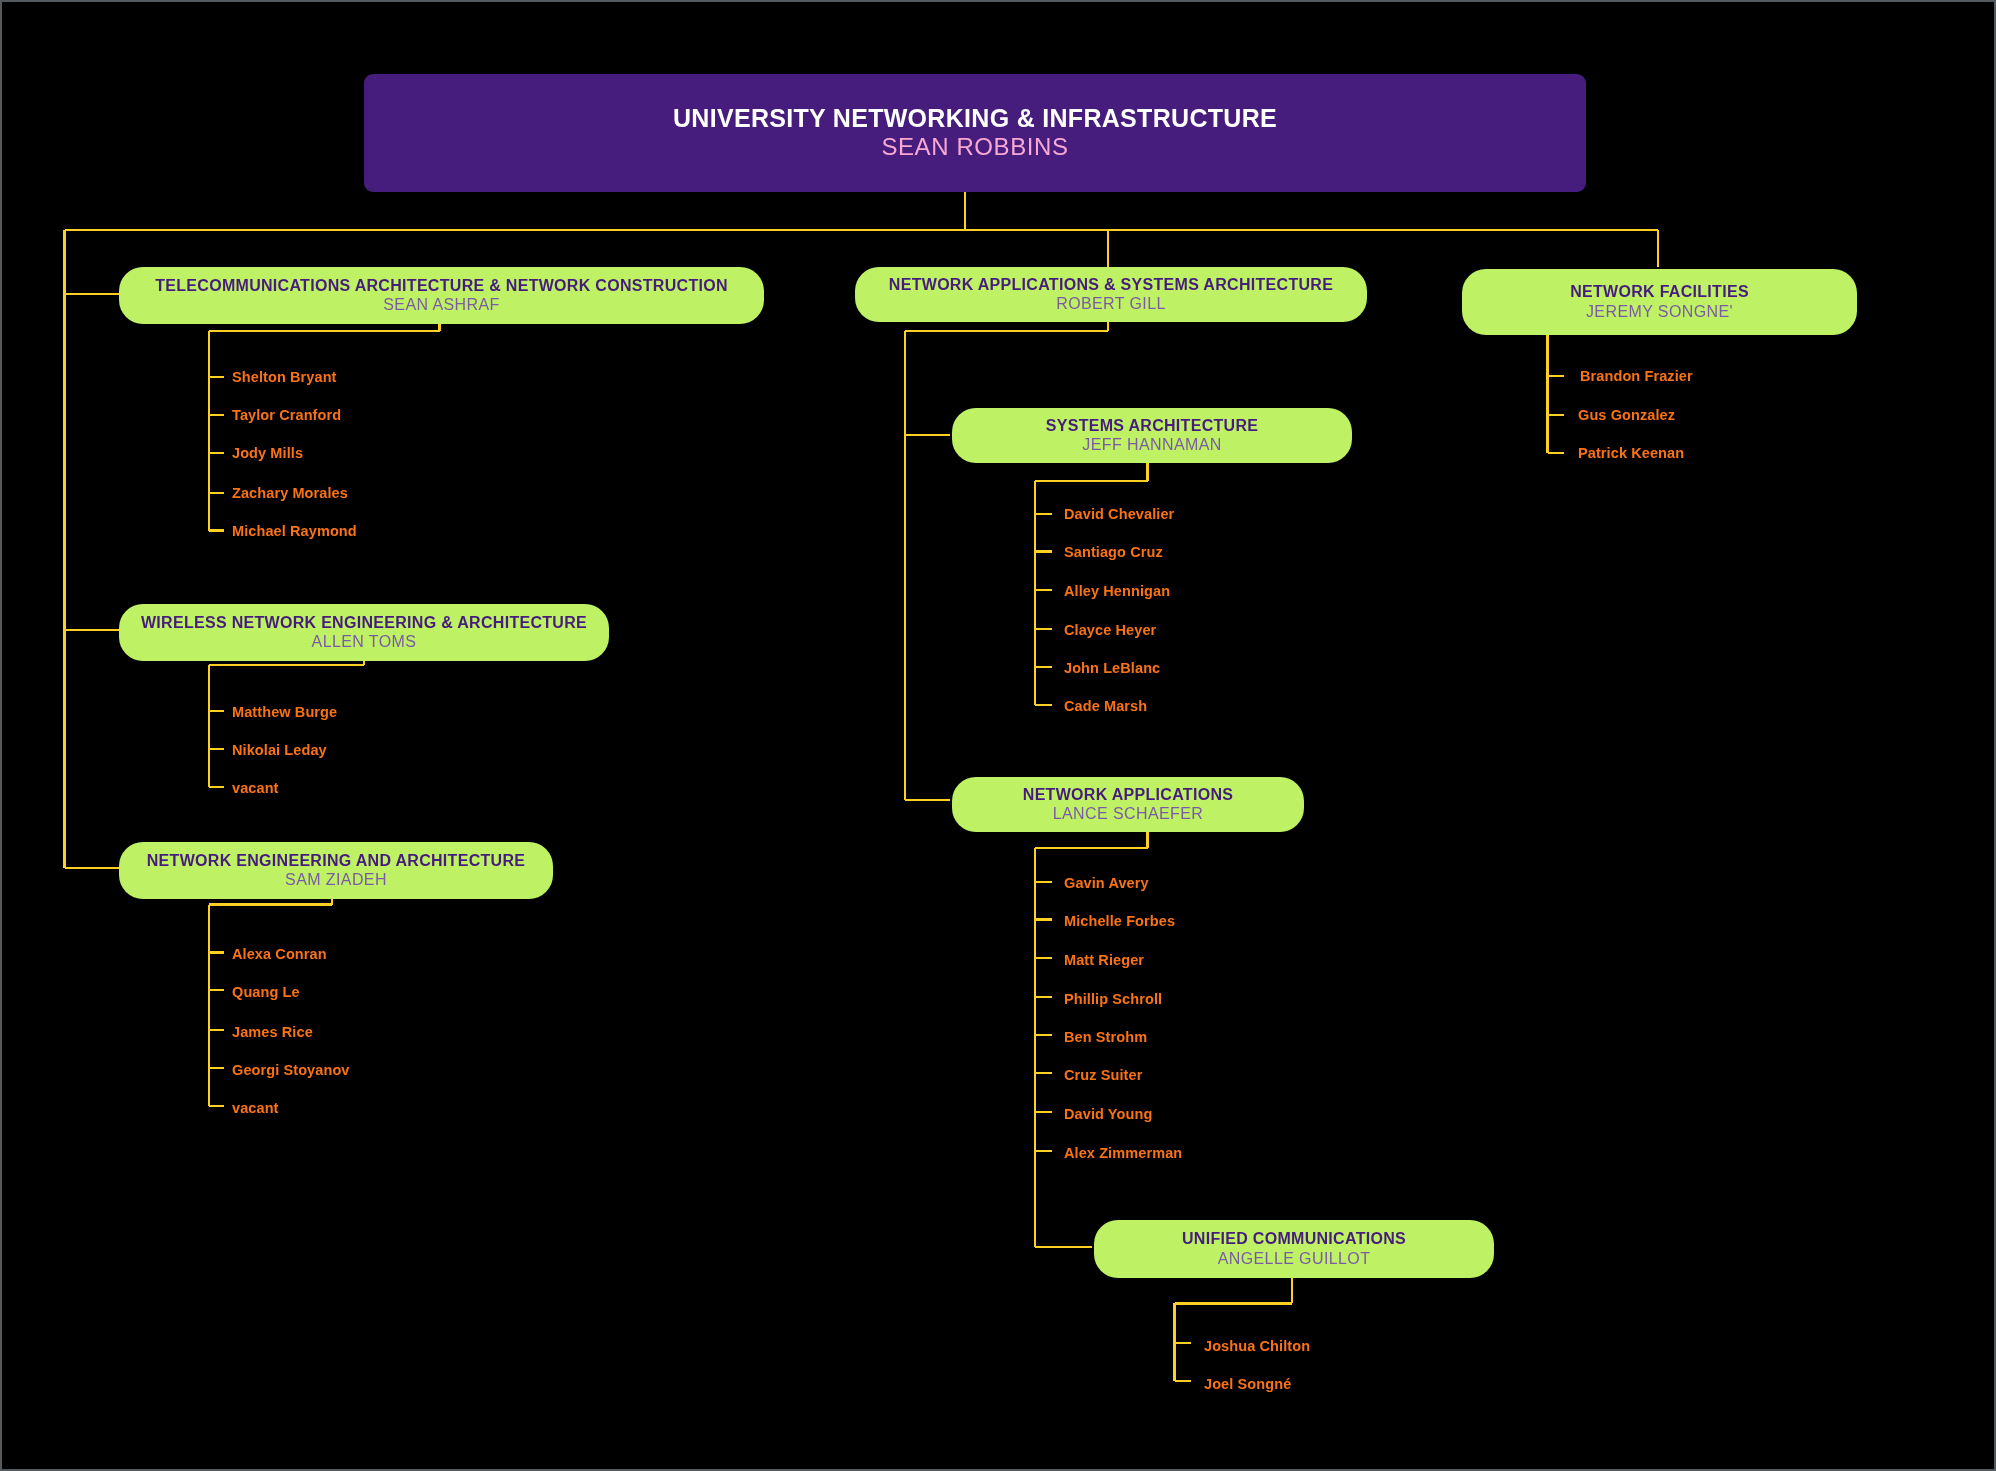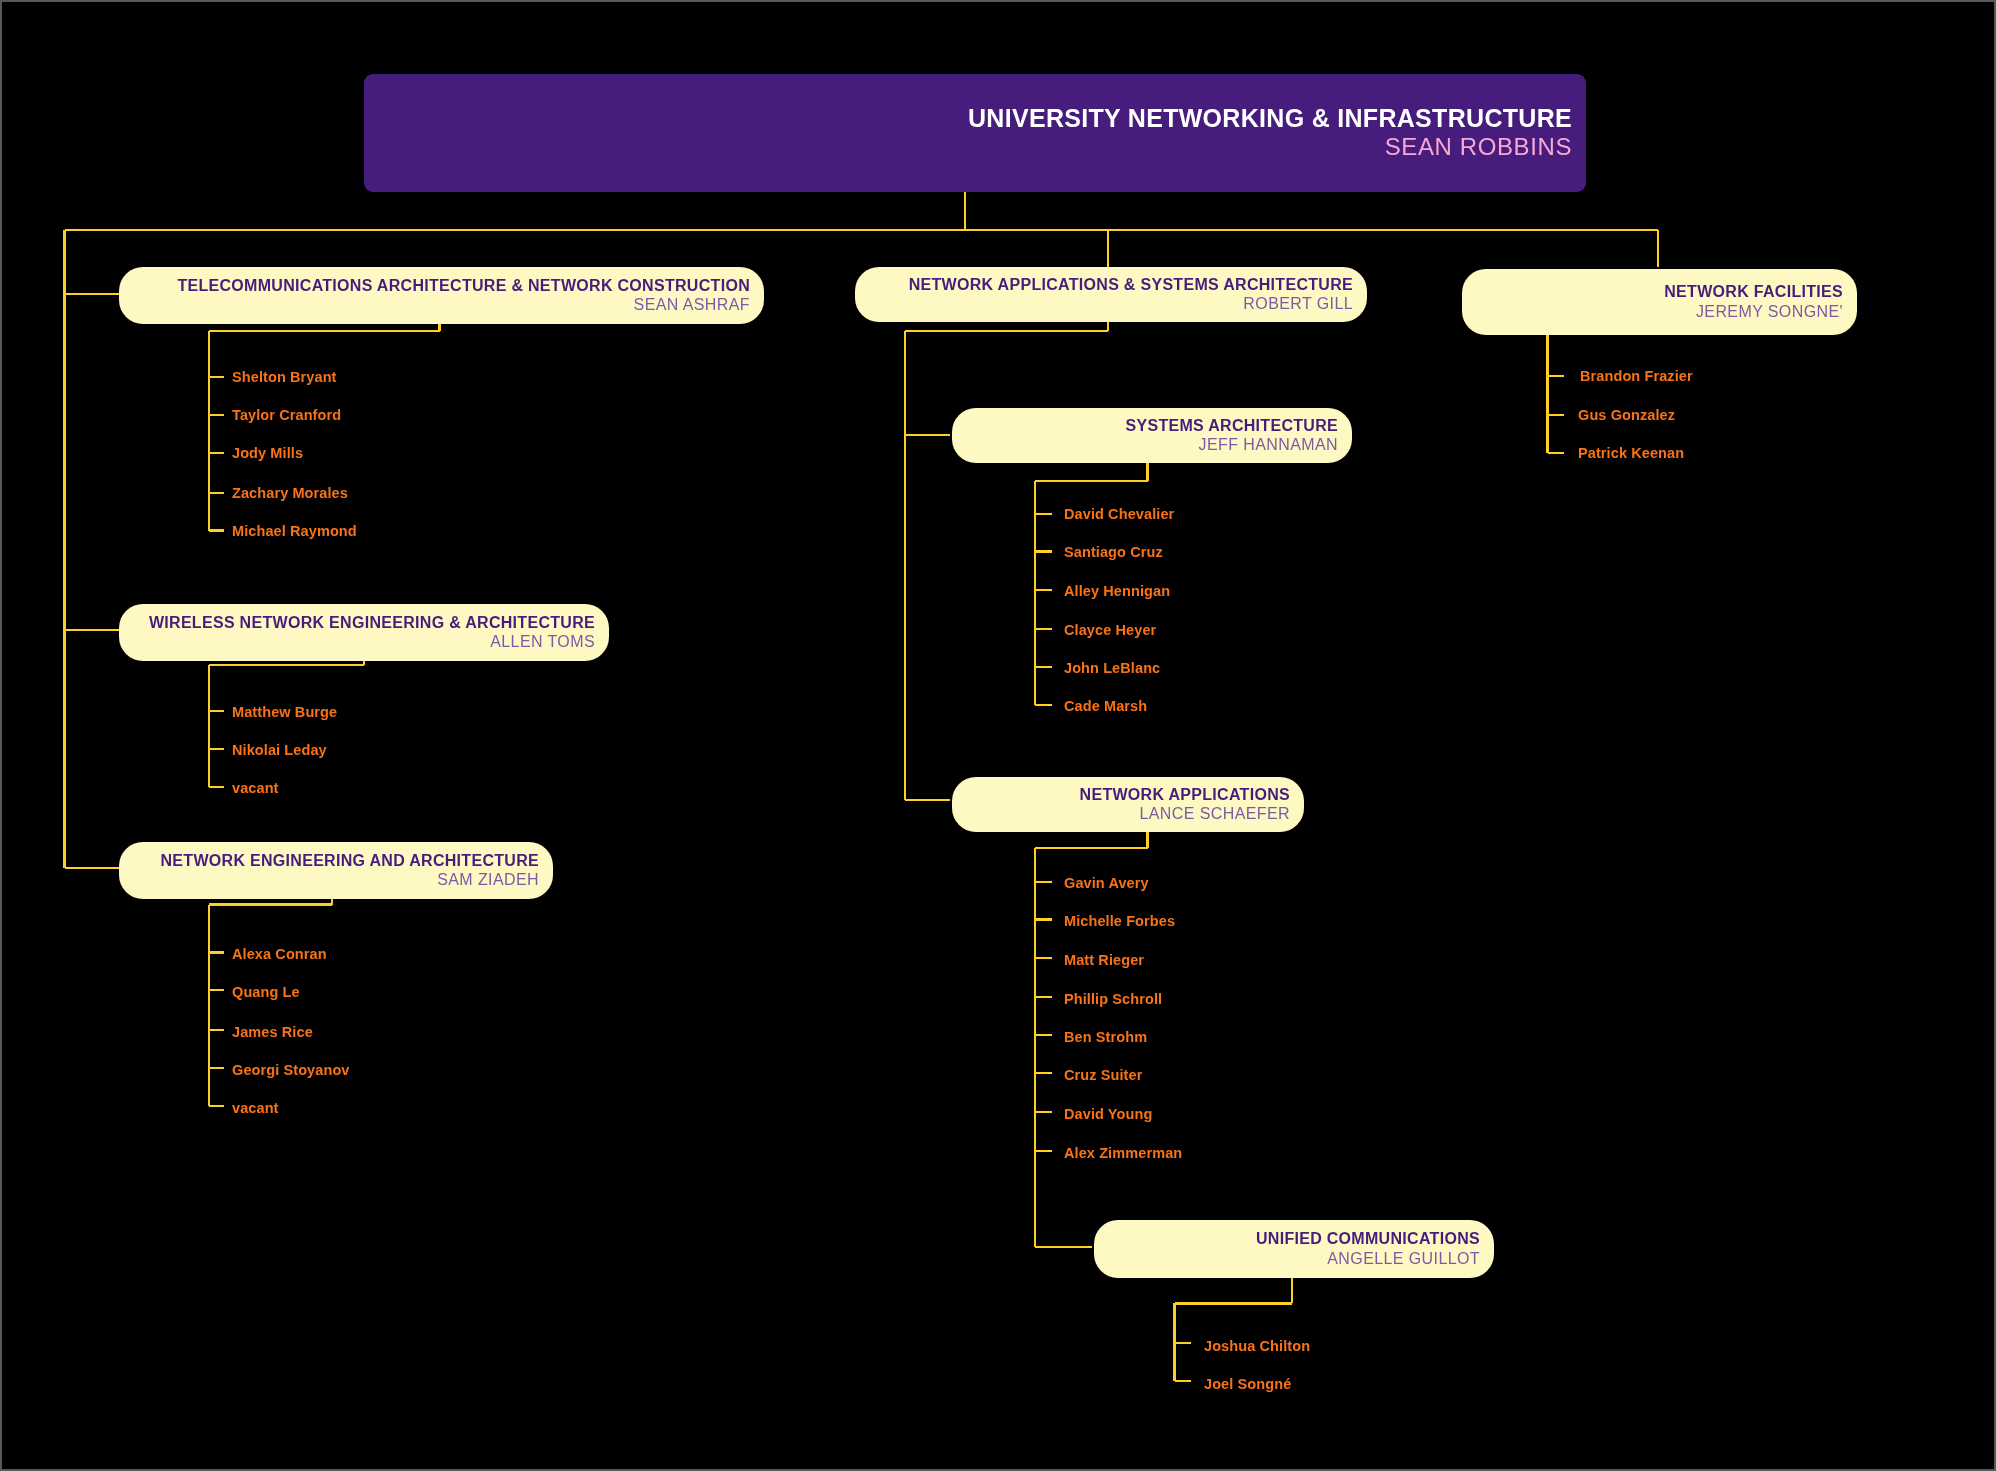--- a/index.html
+++ b/index.html
@@ -3,30 +3,30 @@
 <meta charset="utf-8">
 <style>
   html,body{margin:0;padding:0;background:#111;}
   body{font-family:"Liberation Sans",sans-serif;}
   #page{position:relative;width:1996px;height:1471px;background:#000000;
         border:2px solid #555a5e;box-sizing:border-box;overflow:hidden;}
   .layer{position:absolute;left:0;top:0;width:100%;height:100%;}
   svg.layer{pointer-events:none;}
 
   .node{position:absolute;box-sizing:border-box;border-radius:9px;
-        display:flex;flex-direction:column;align-items:flex-end;justify-content:center;
+        display:flex;flex-direction:column;align-items:center;justify-content:center;
         text-align:center;padding:6px 14px;}
   .node .title{font-weight:bold;letter-spacing:.3px;line-height:1.15;}
   .node .person{line-height:1.2;}
 
   .node.root{background:#461D7C;}
   .node.root .title{color:#ffffff;font-size:25px;}
   .node.root .person{color:#f9a8d4;font-size:24px;letter-spacing:.6px;}
 
-  .node.unit{background:#fef9c3;border-radius:24px;}
+  .node.unit{background:#bef264;border-radius:24px;}
   .node.unit .title{color:#461D7C;font-size:16px;}
   .node.unit .person{color:#7B5BA6;font-size:16px;letter-spacing:.4px;}
 
   .leaf{position:absolute;color:#f97316;font-size:14.5px;font-weight:bold;
         white-space:nowrap;letter-spacing:.1px;}
 </style>
 </head>
 <body>
 
 <div id="page">

